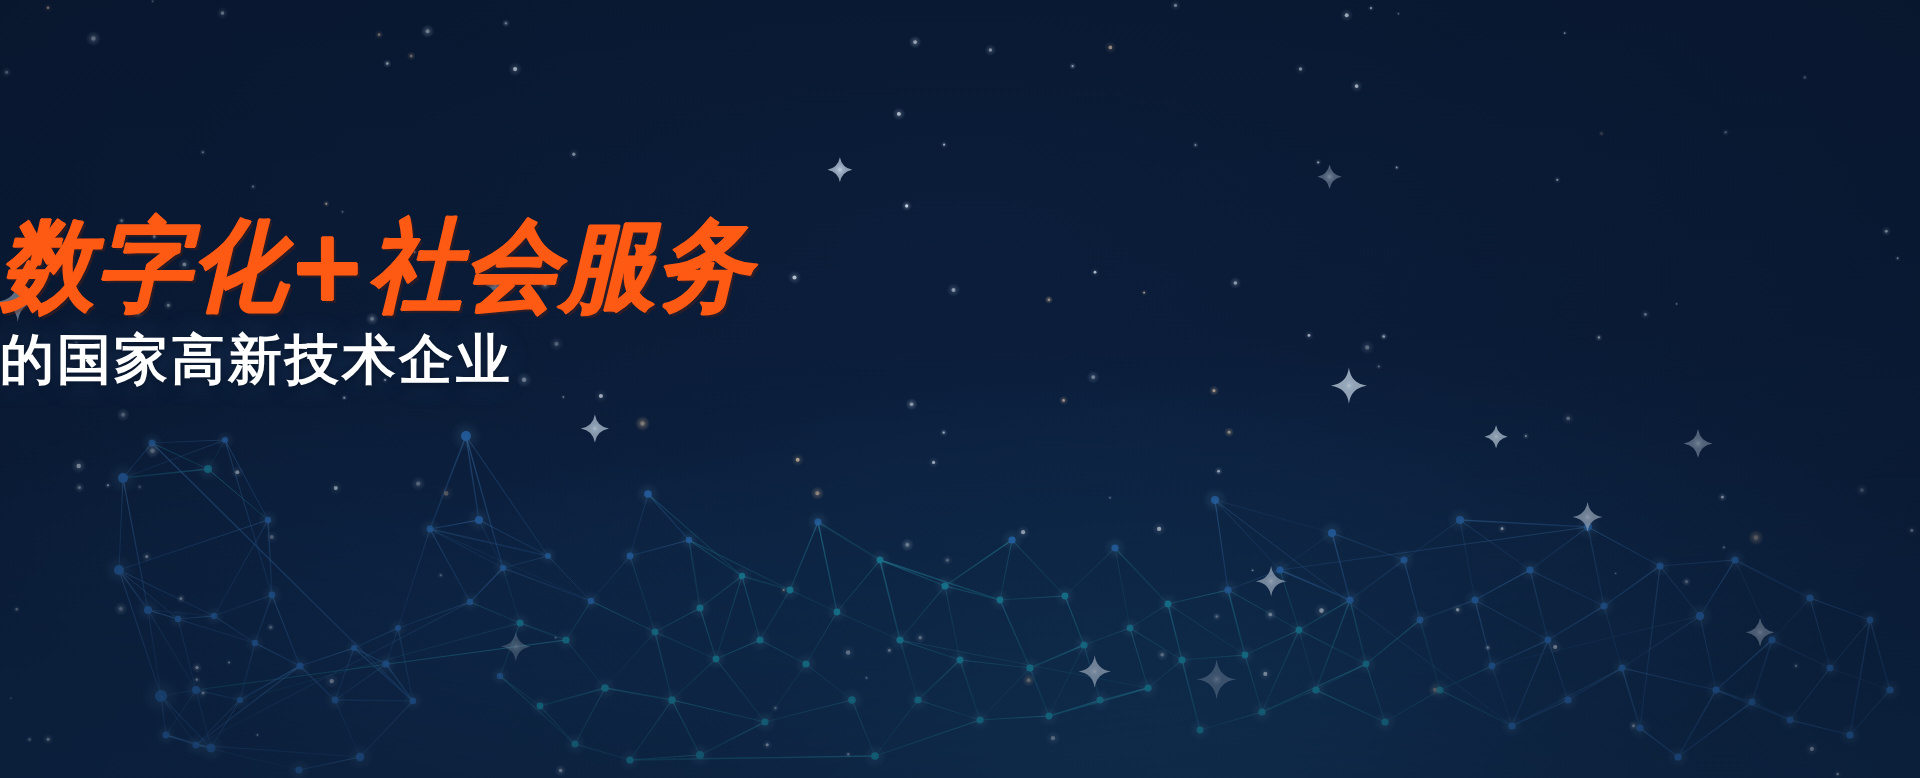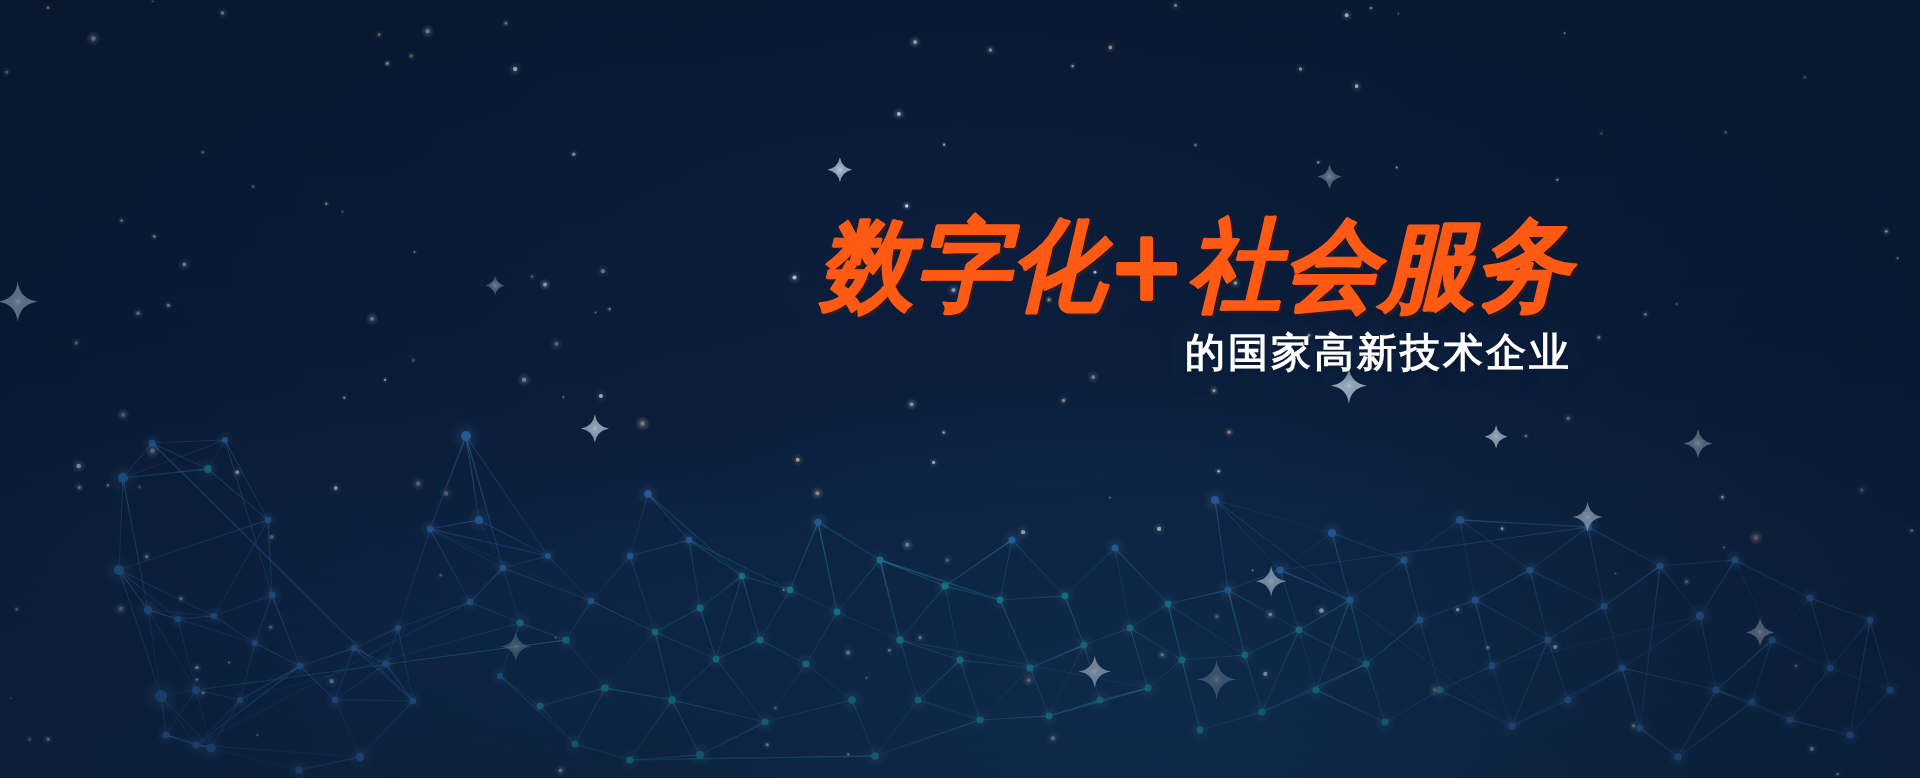--- a/index.html
+++ b/index.html
@@ -39,21 +39,21 @@
     height: 778px;
     pointer-events: none;
   }
 
   
   .headline-wrap {
     position: absolute;
     left: 0;
     top: 216px;
     width: 1572px;
-    text-align: right;
+    text-align: left;
     z-index: 8;
   }
   .title-main {
     display: block;
     font-family: "DejaVu Sans", sans-serif;
     font-weight: 700;
     font-style: italic;
     font-size: 94px;
     line-height: 1.0;
     letter-spacing: 2px;
@@ -67,21 +67,21 @@
       3px 3px 0 rgba(120,32,6,0.30);
     white-space: nowrap;
     transform: scaleY(1.06);
     transform-origin: center top;
   }
   .title-sub {
     display: block;
     margin-top: 22px;
     font-family: "DejaVu Serif", serif;
     font-weight: 700;
-    font-size: 40px;
+    font-size: 54px;
     line-height: 1.0;
     letter-spacing: 3px;
     color: #ffffff;
     white-space: nowrap;
     text-shadow: 0 2px 10px rgba(3,12,28,0.85), 0 0 26px rgba(90,150,220,0.25);
   }
 </style>
 </head>
 <body>
 

